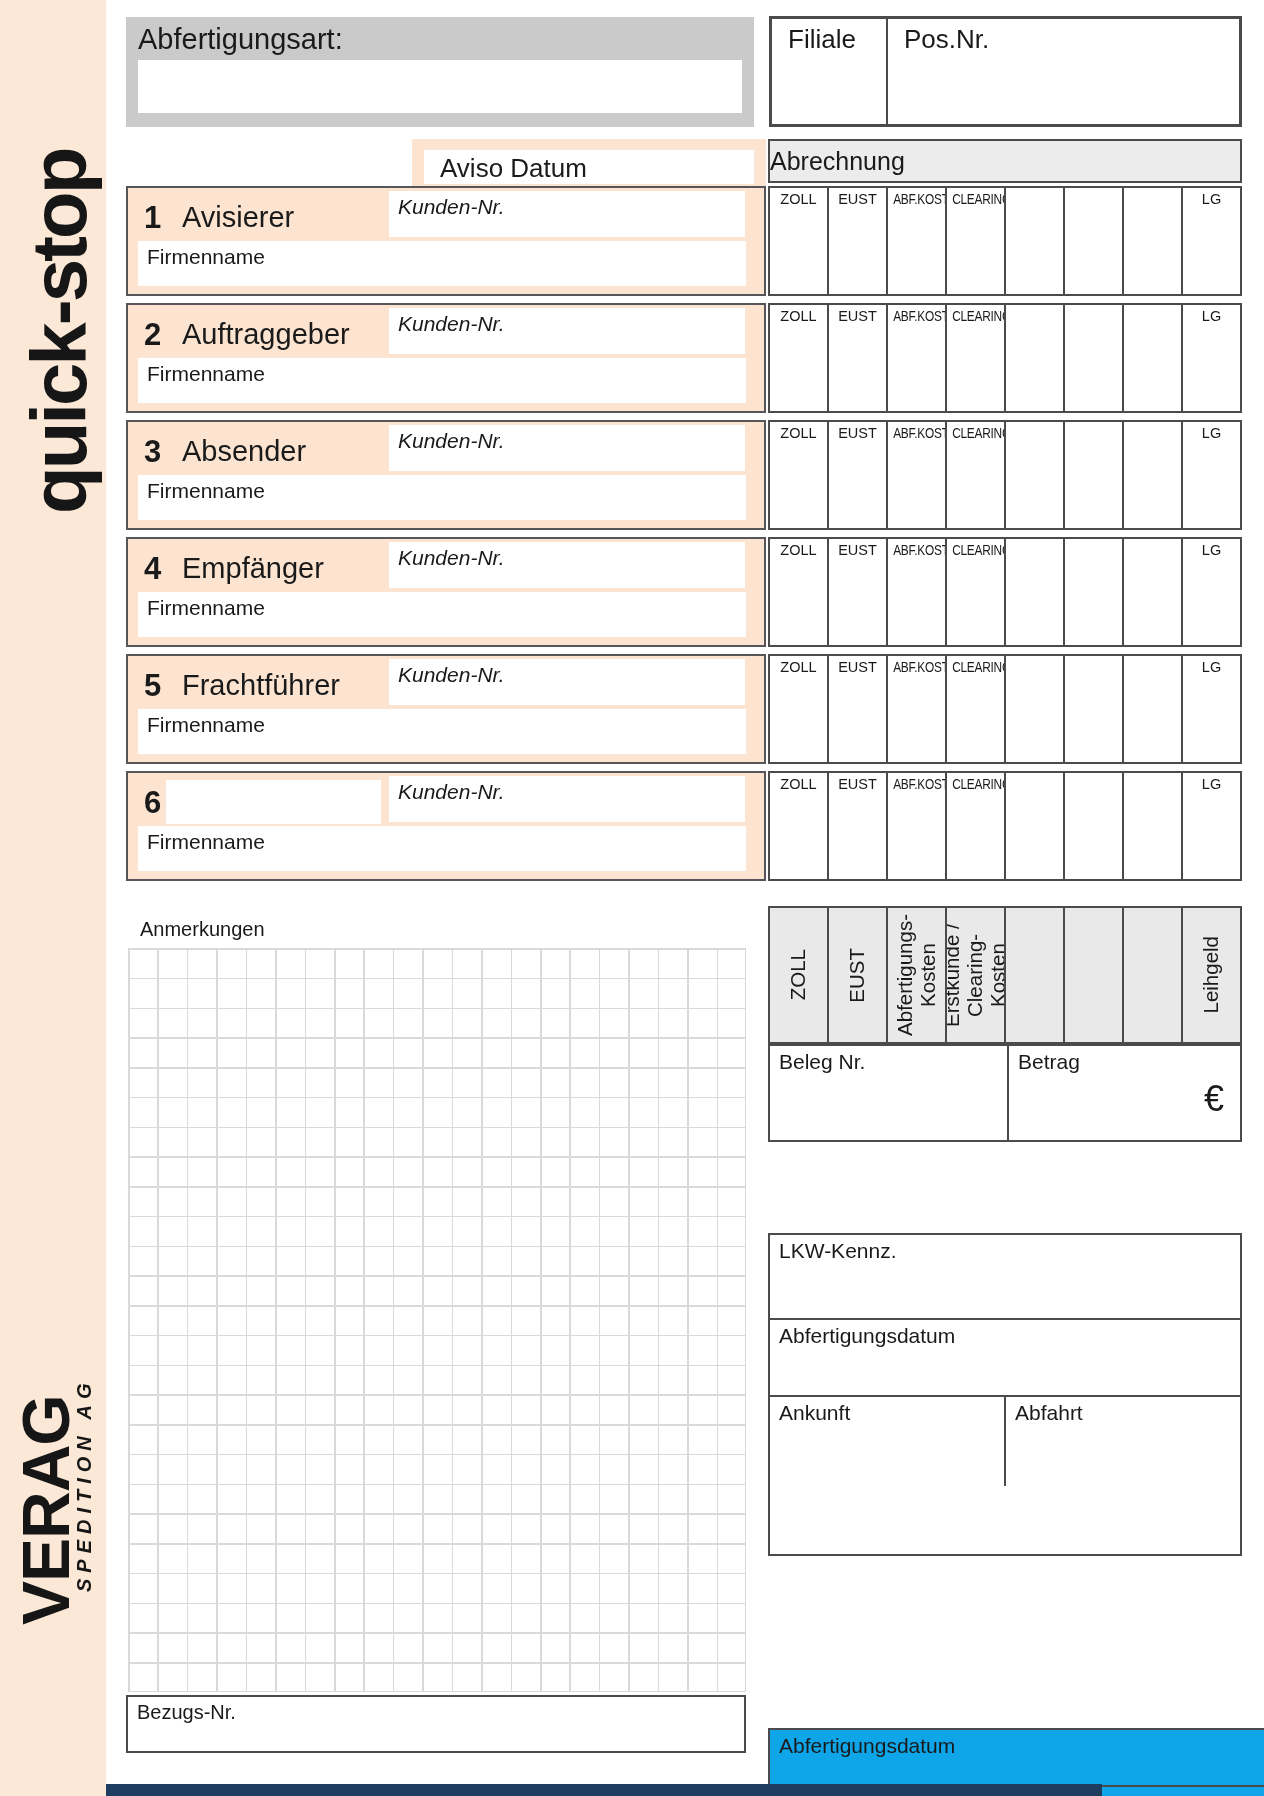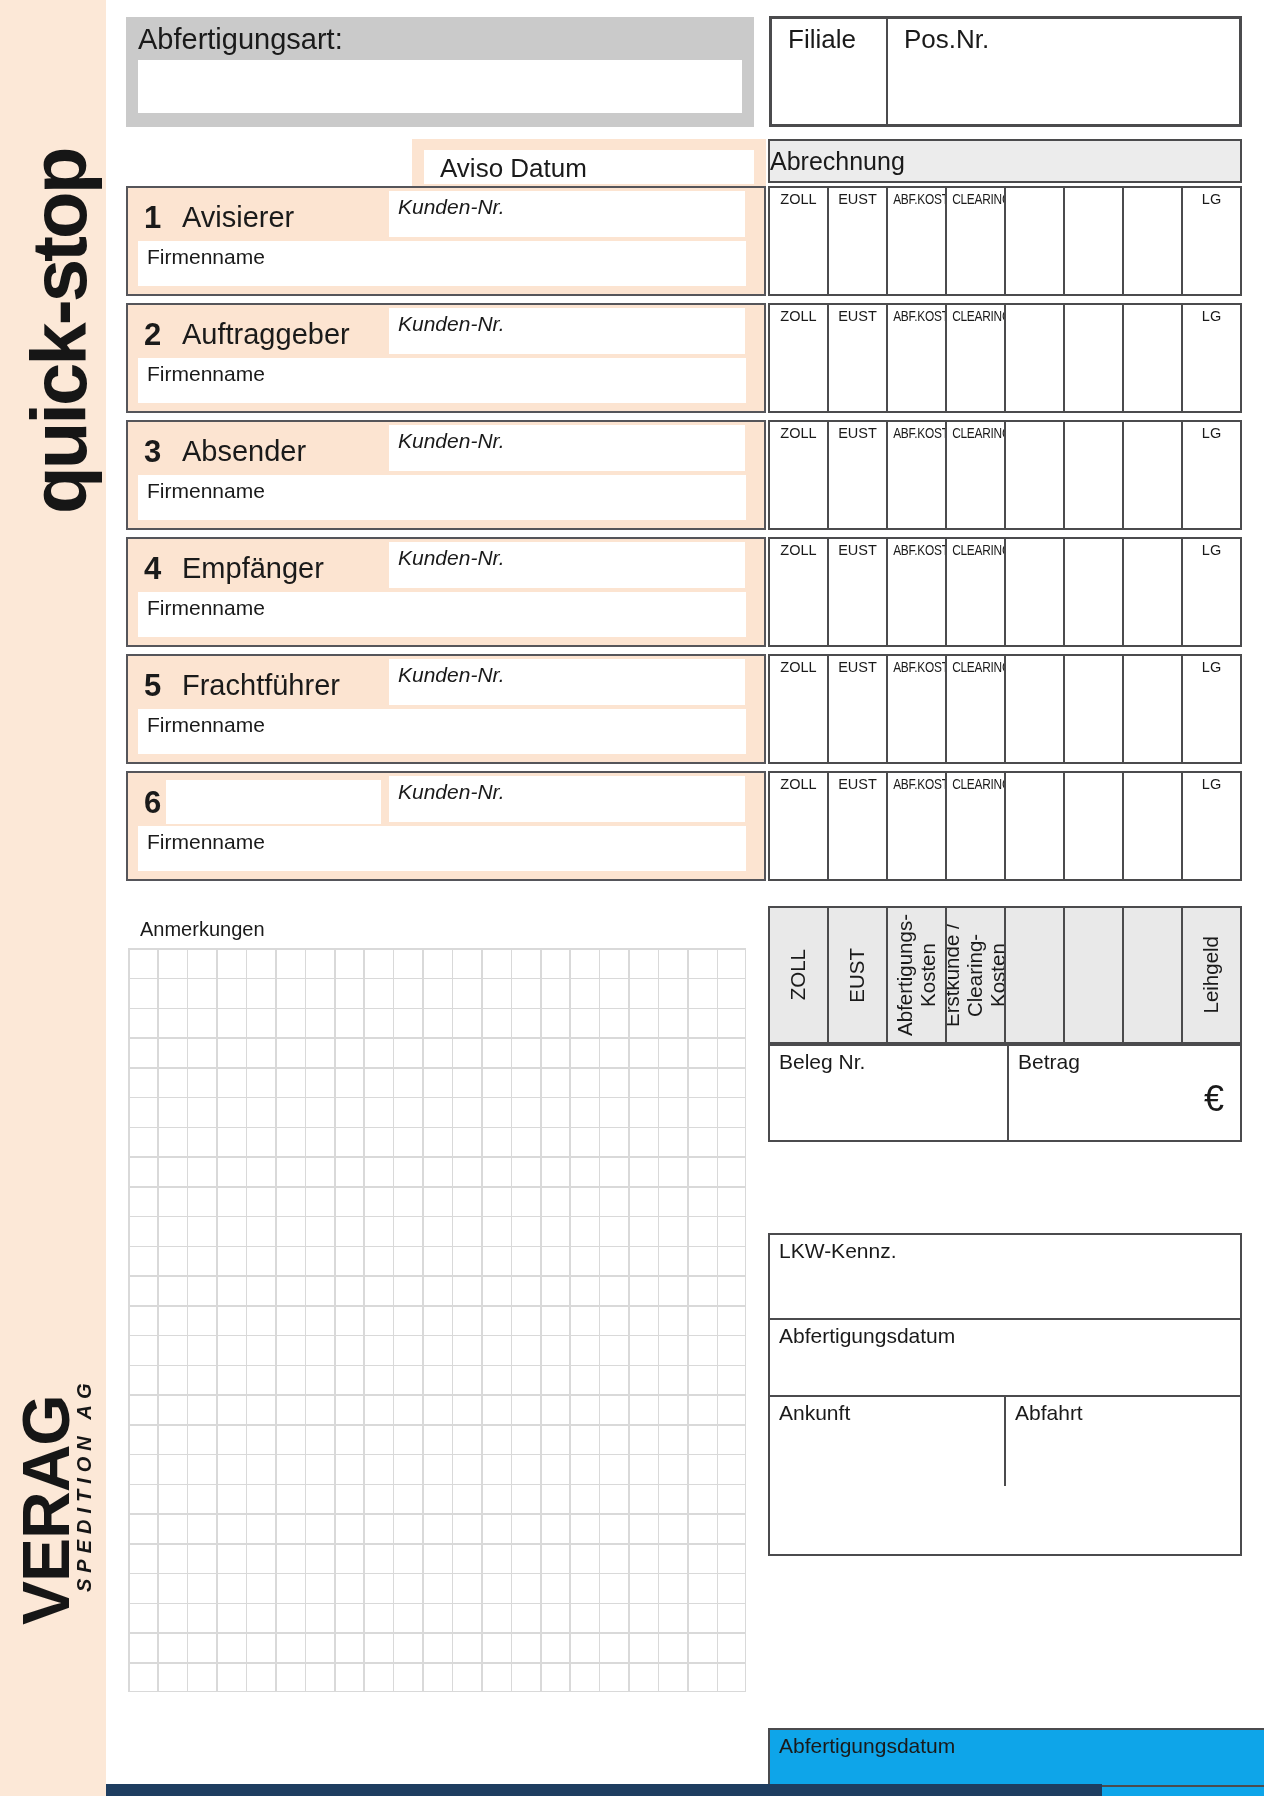--- a/index.html
+++ b/index.html
@@ -430,16 +430,19 @@
 
   <div class="processing-box">
     <div class="proc-row first">
       <span class="f-label">Abfertigungsdatum</span>
     </div>
     <div class="proc-row second">
       <span class="f-label">Sachbearbeiter</span>
     </div>
   </div>
 
+  <div class="bezug-box">
+    <span class="small-label">Bezugs-Nr.</span>
+  </div>
 
   <div class="footer-bar"></div>
 
 </div>
 
 </body></html>

